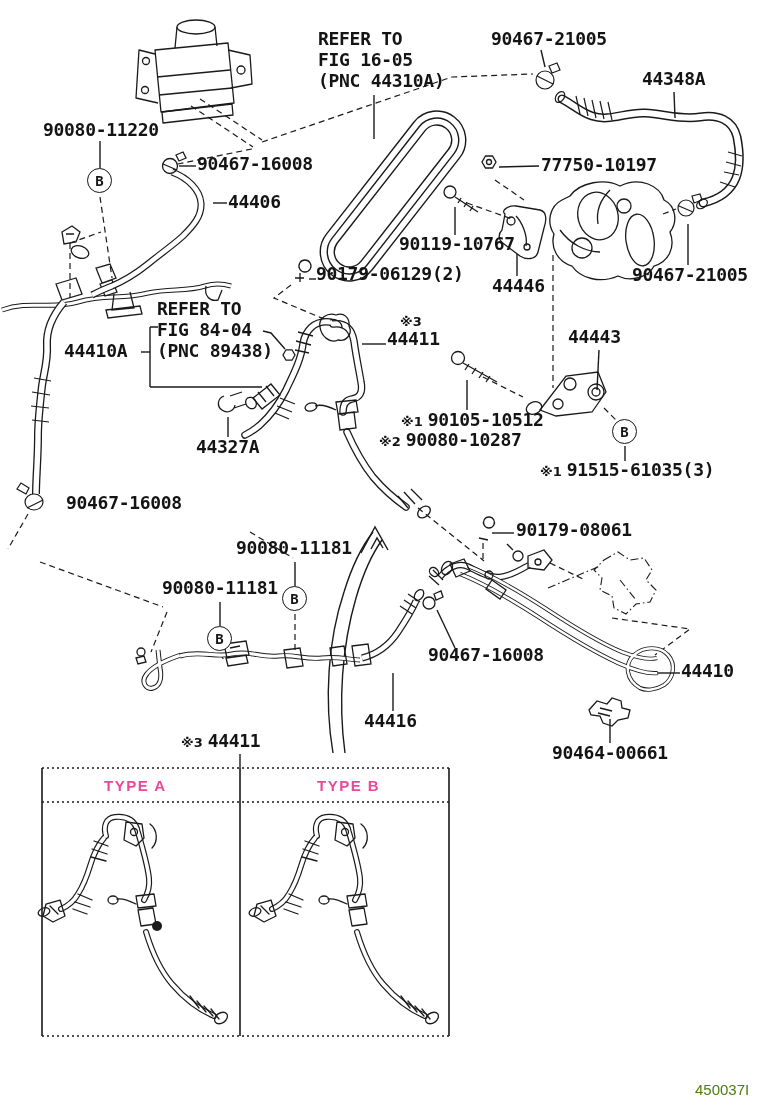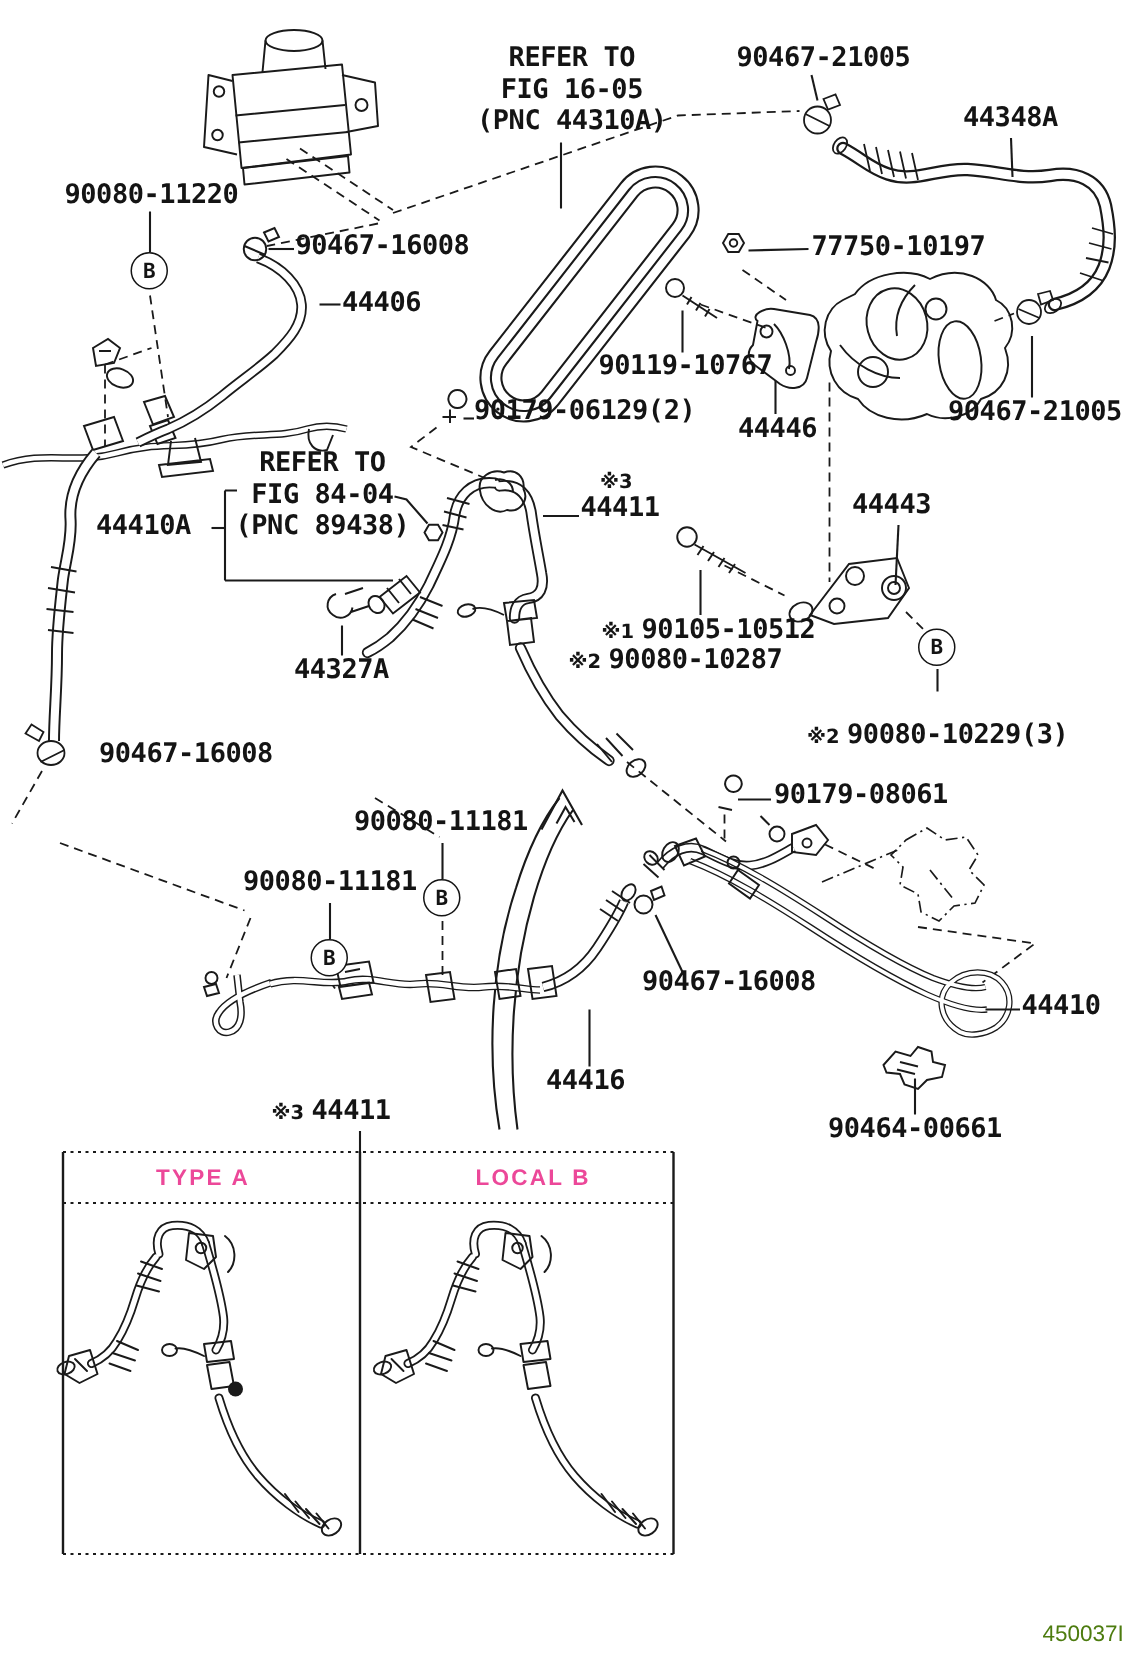--- a/index.html
+++ b/index.html
@@ -3,21 +3,21 @@
 <meta charset="utf-8">
 <style>
   html,body{margin:0;padding:0;background:#fff;}
   #stage{position:relative;width:760px;height:1112px;background:#ffffff;overflow:hidden;
          font-family:"DejaVu Sans Mono",monospace;}
   #art{position:absolute;left:0;top:0;}
   .pn{position:absolute;font:700 18px "DejaVu Sans Mono",monospace;color:#141414;
       white-space:nowrap;letter-spacing:-0.3px;line-height:20px;text-align:center;}
   .pre{font:700 13px "DejaVu Sans",sans-serif;letter-spacing:0;margin-right:5px;}
   .ref{position:absolute;font:700 18px "DejaVu Sans Mono",monospace;color:#141414;
-       white-space:nowrap;letter-spacing:-0.3px;line-height:21px;text-align:center;}
+       white-space:nowrap;letter-spacing:-0.3px;line-height:21px;}
   .callout{position:absolute;width:23px;height:23px;border:1.7px solid #141414;border-radius:50%;
            background:#fff;display:flex;align-items:center;justify-content:center;
            font:700 14px "DejaVu Sans Mono",monospace;color:#141414;}
   .type-label{position:absolute;font:700 15px "Liberation Sans",sans-serif;color:#ec4899;
               letter-spacing:1.5px;white-space:nowrap;}
   .note{position:absolute;font:700 14px "Liberation Sans",sans-serif;color:#3c3c3c;
         letter-spacing:0.4px;white-space:nowrap;}
   .doc{position:absolute;font:400 15px "Liberation Sans",sans-serif;color:#4d7c0f;}
 </style>
 </head>
@@ -324,34 +324,34 @@
     <div>44411</div>
   </div>
 
   <div class="pn" style="left:568px;top:327px">44443</div>
 
   <div class="pn" style="left:401px;top:410px"><span class="pre">※1</span><span>90105-10512</span></div>
   <div class="pn" style="left:379px;top:430px"><span class="pre">※2</span><span>90080-10287</span></div>
 
   <div class="callout" style="left:612px;top:419px">B</div>
 
-  <div class="pn" style="left:538px;top:480px"><span class="pre">※2</span><span>90080-10229(3)</span></div>
+  <div class="pn" style="left:540px;top:460px"><span class="pre">※1</span><span>91515-61035(3)</span></div>
 
   <div class="pn" style="left:66px;top:493px">90467-16008</div>
   <div class="pn" style="left:516px;top:520px">90179-08061</div>
   <div class="pn" style="left:236px;top:538px">90080-11181</div>
   <div class="callout" style="left:282px;top:586px">B</div>
   <div class="pn" style="left:162px;top:578px">90080-11181</div>
   <div class="callout" style="left:207px;top:626px">B</div>
 
   <div class="pn" style="left:428px;top:645px">90467-16008</div>
   <div class="pn" style="left:364px;top:711px">44416</div>
   <div class="pn" style="left:681px;top:661px">44410</div>
   <div class="pn" style="left:552px;top:743px">90464-00661</div>
 
   <div class="pn" style="left:181px;top:731px"><span class="pre">※3</span><span>44411</span></div>
 
   <div class="type-label" style="left:104px;top:777px">TYPE A</div>
-  <div class="type-label" style="left:317px;top:777px">LOCAL B</div>
+  <div class="type-label" style="left:317px;top:777px">TYPE B</div>
 
   <div class="doc" style="left:695px;top:1081px">450037I</div>
 
 </div>
 
 </body></html>

